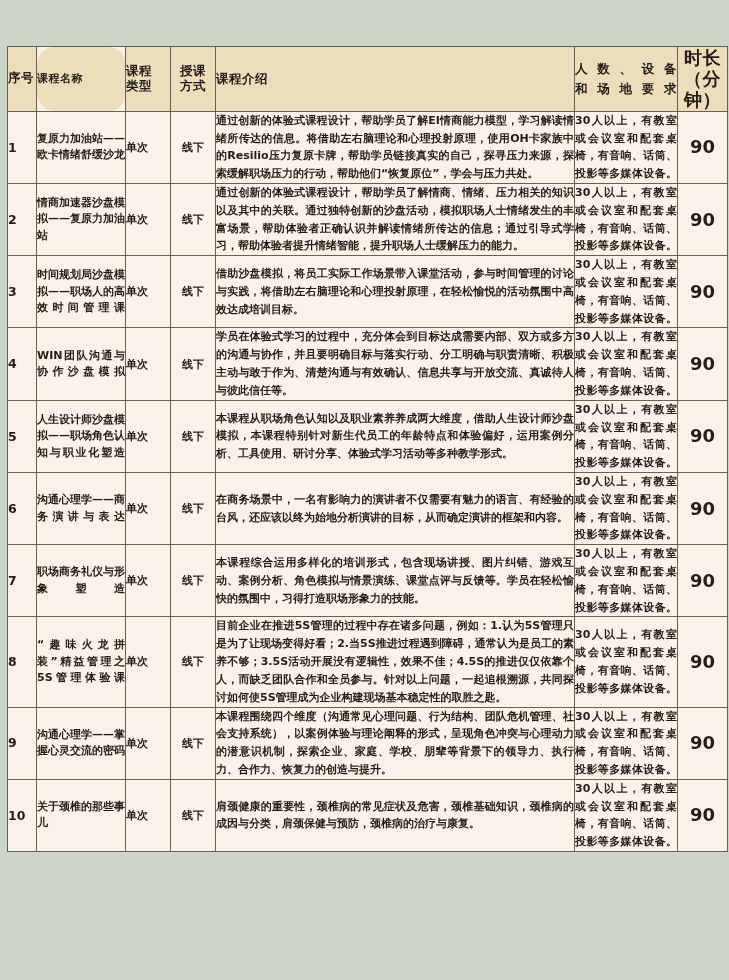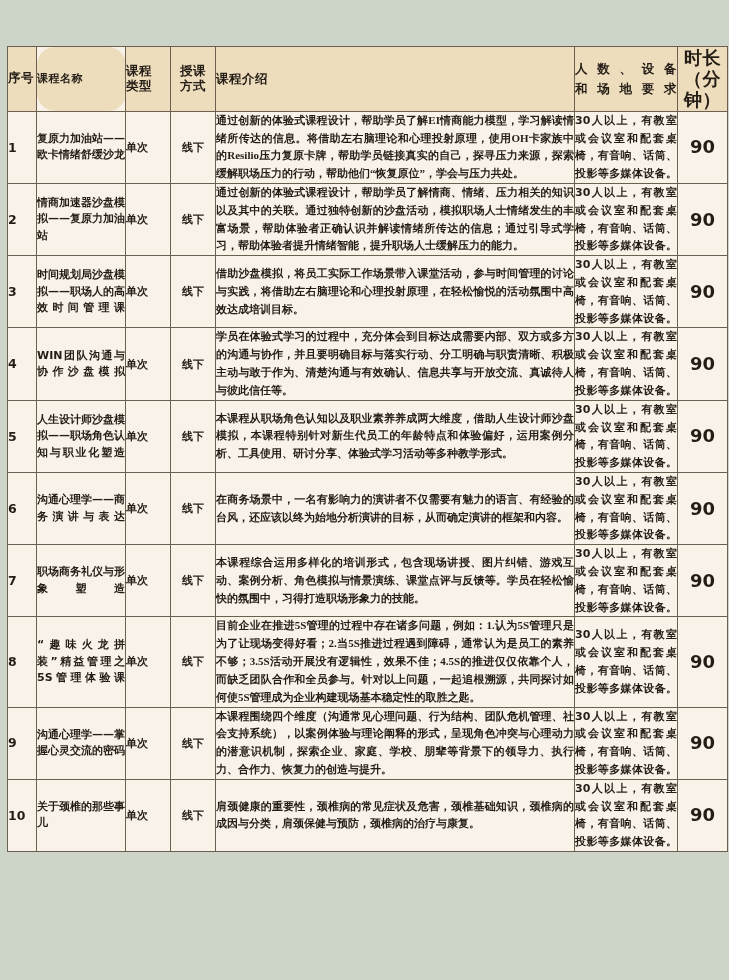--- a/index.html
+++ b/index.html
@@ -70,21 +70,21 @@
   }
   tbody td {
     background: #f9f2e8;
     font-size: 11px;
     line-height: 1.55;
   }
   .c-idx   { width: 28px;  text-align: left; font-size: 12.5px; font-weight: bold; }
   .c-name  { width: 88px;  text-align: justify; text-align-last: justify; padding: 4px 7px; font-weight: bold; font-size: 11px; line-height: 1.5; border-radius: 18px; }
   .c-type  { width: 44px;  text-align: left; font-weight: bold; }
   .c-mode  { width: 44px;  text-align: center; font-weight: bold; }
-  .c-desc  { width: 358px; padding: 5px 9px; text-align: justify; text-align-last: left; font-weight: bold; line-height: 1.62; font-family: Liberation Serif, serif; }
+  .c-desc  { width: 358px; padding: 5px 9px; text-align: justify; text-align-last: left; font-weight: bold; line-height: 1.62; }
   .c-req   { width: 102px; padding: 4px 8px; text-align: justify; text-align-last: justify; font-weight: bold; line-height: 1.62; }
   .c-dur   { width: 49px;  text-align: center; font-size: 18px; font-weight: bold; }
 
   
   .c-name.short { text-align-last: left; }
 </style>
 </head>
 <body>
 
 <div class="page">

